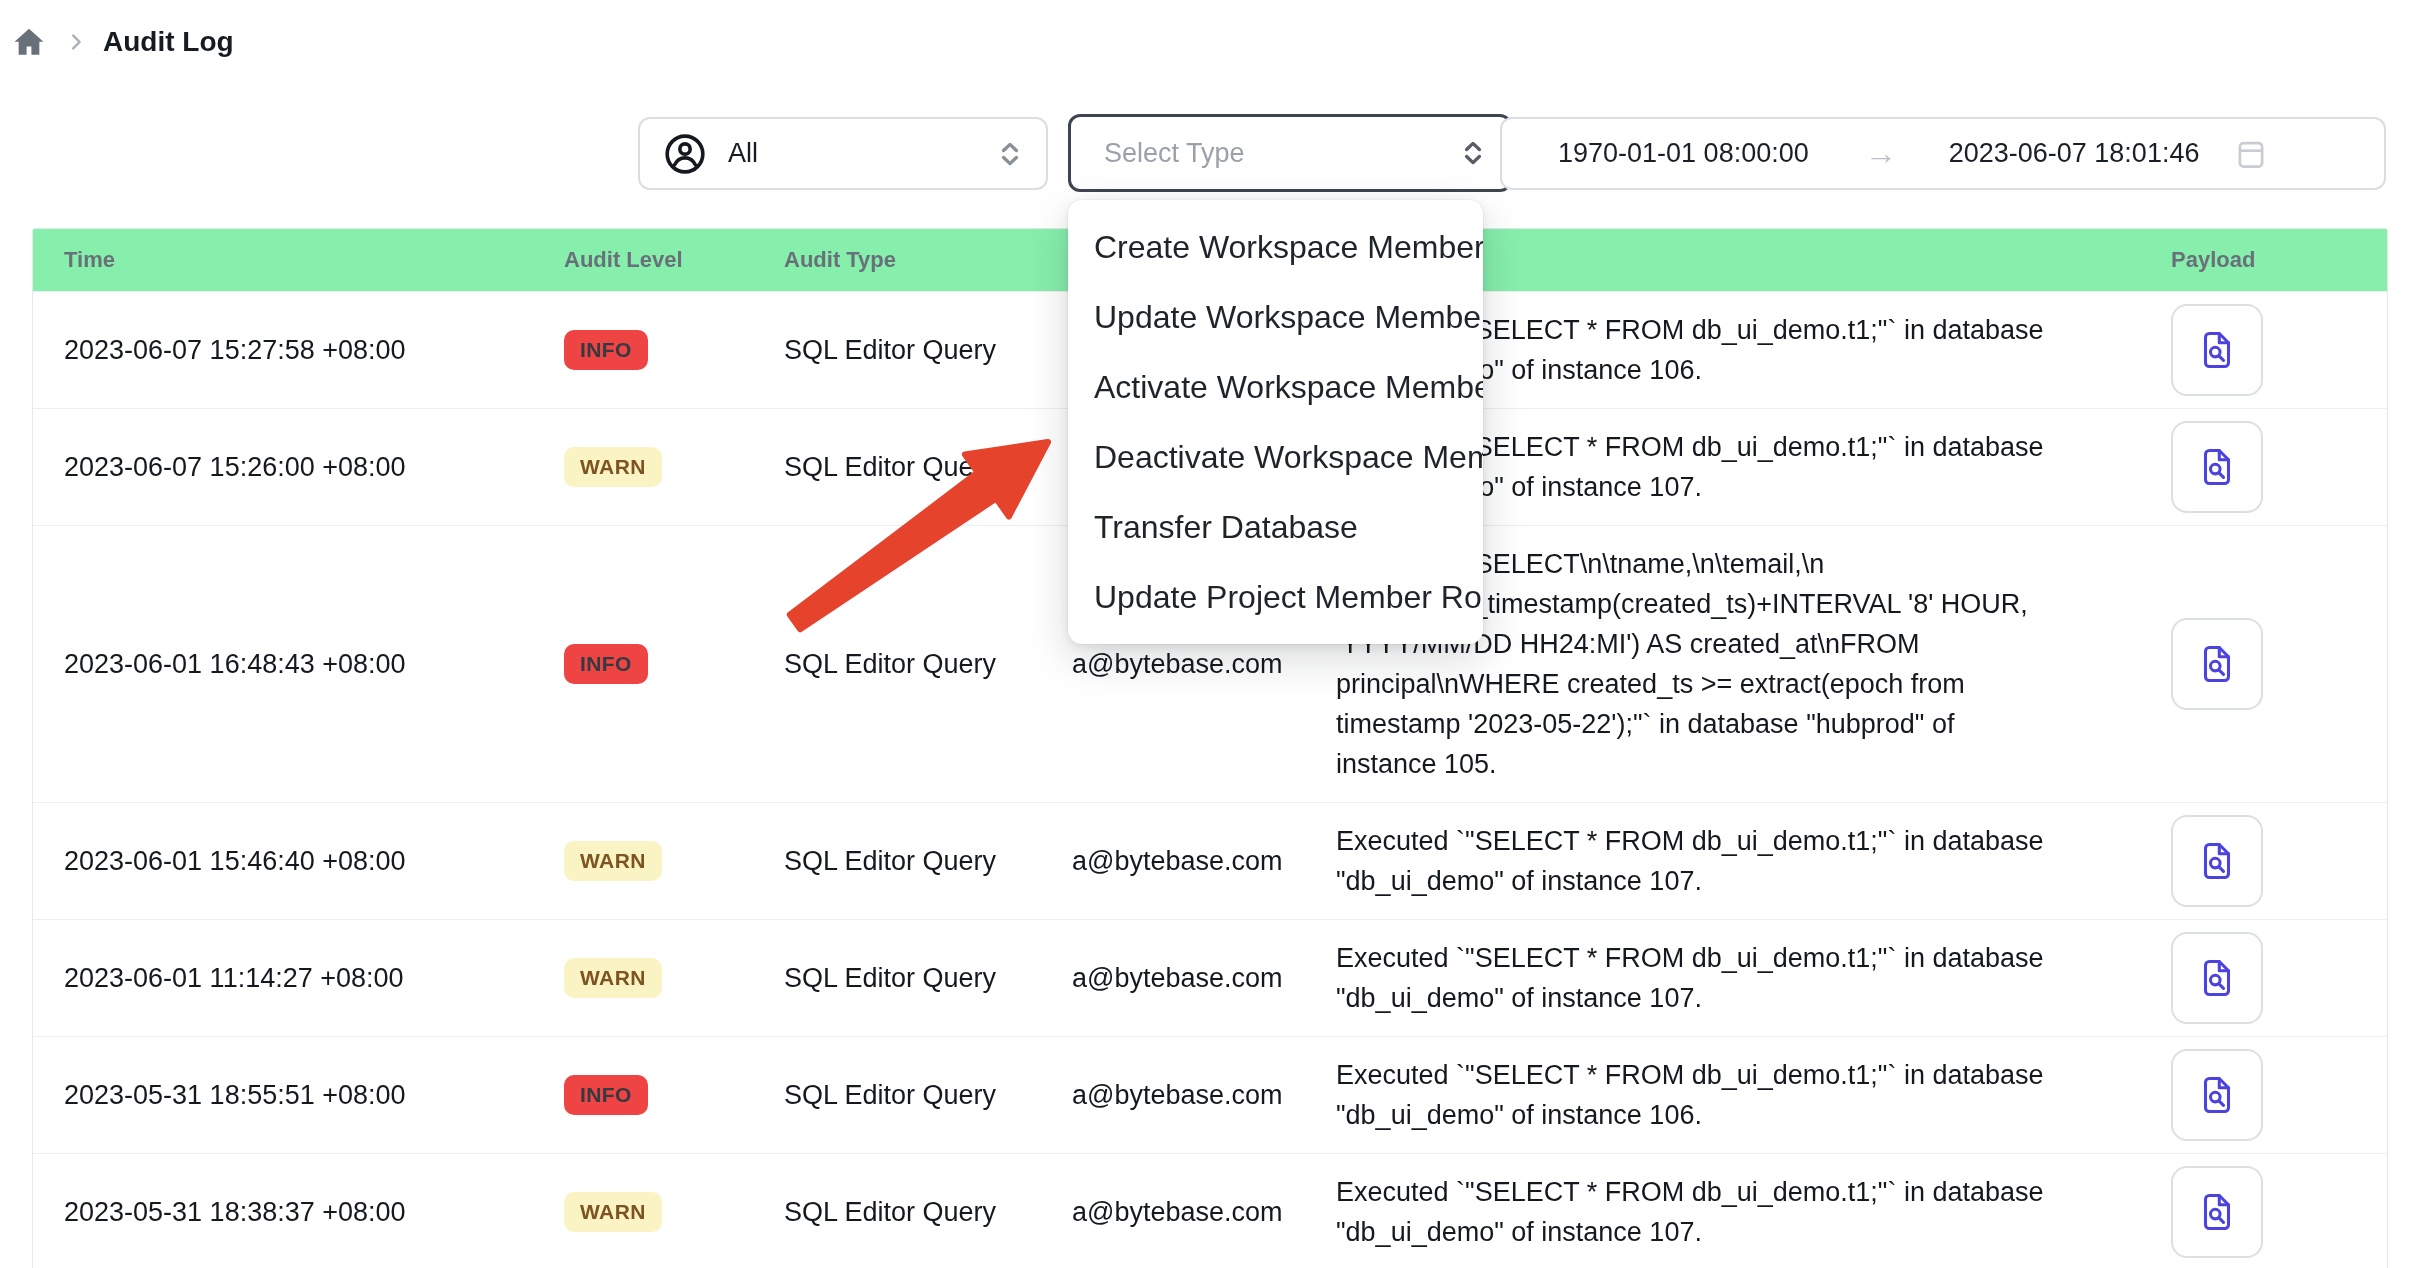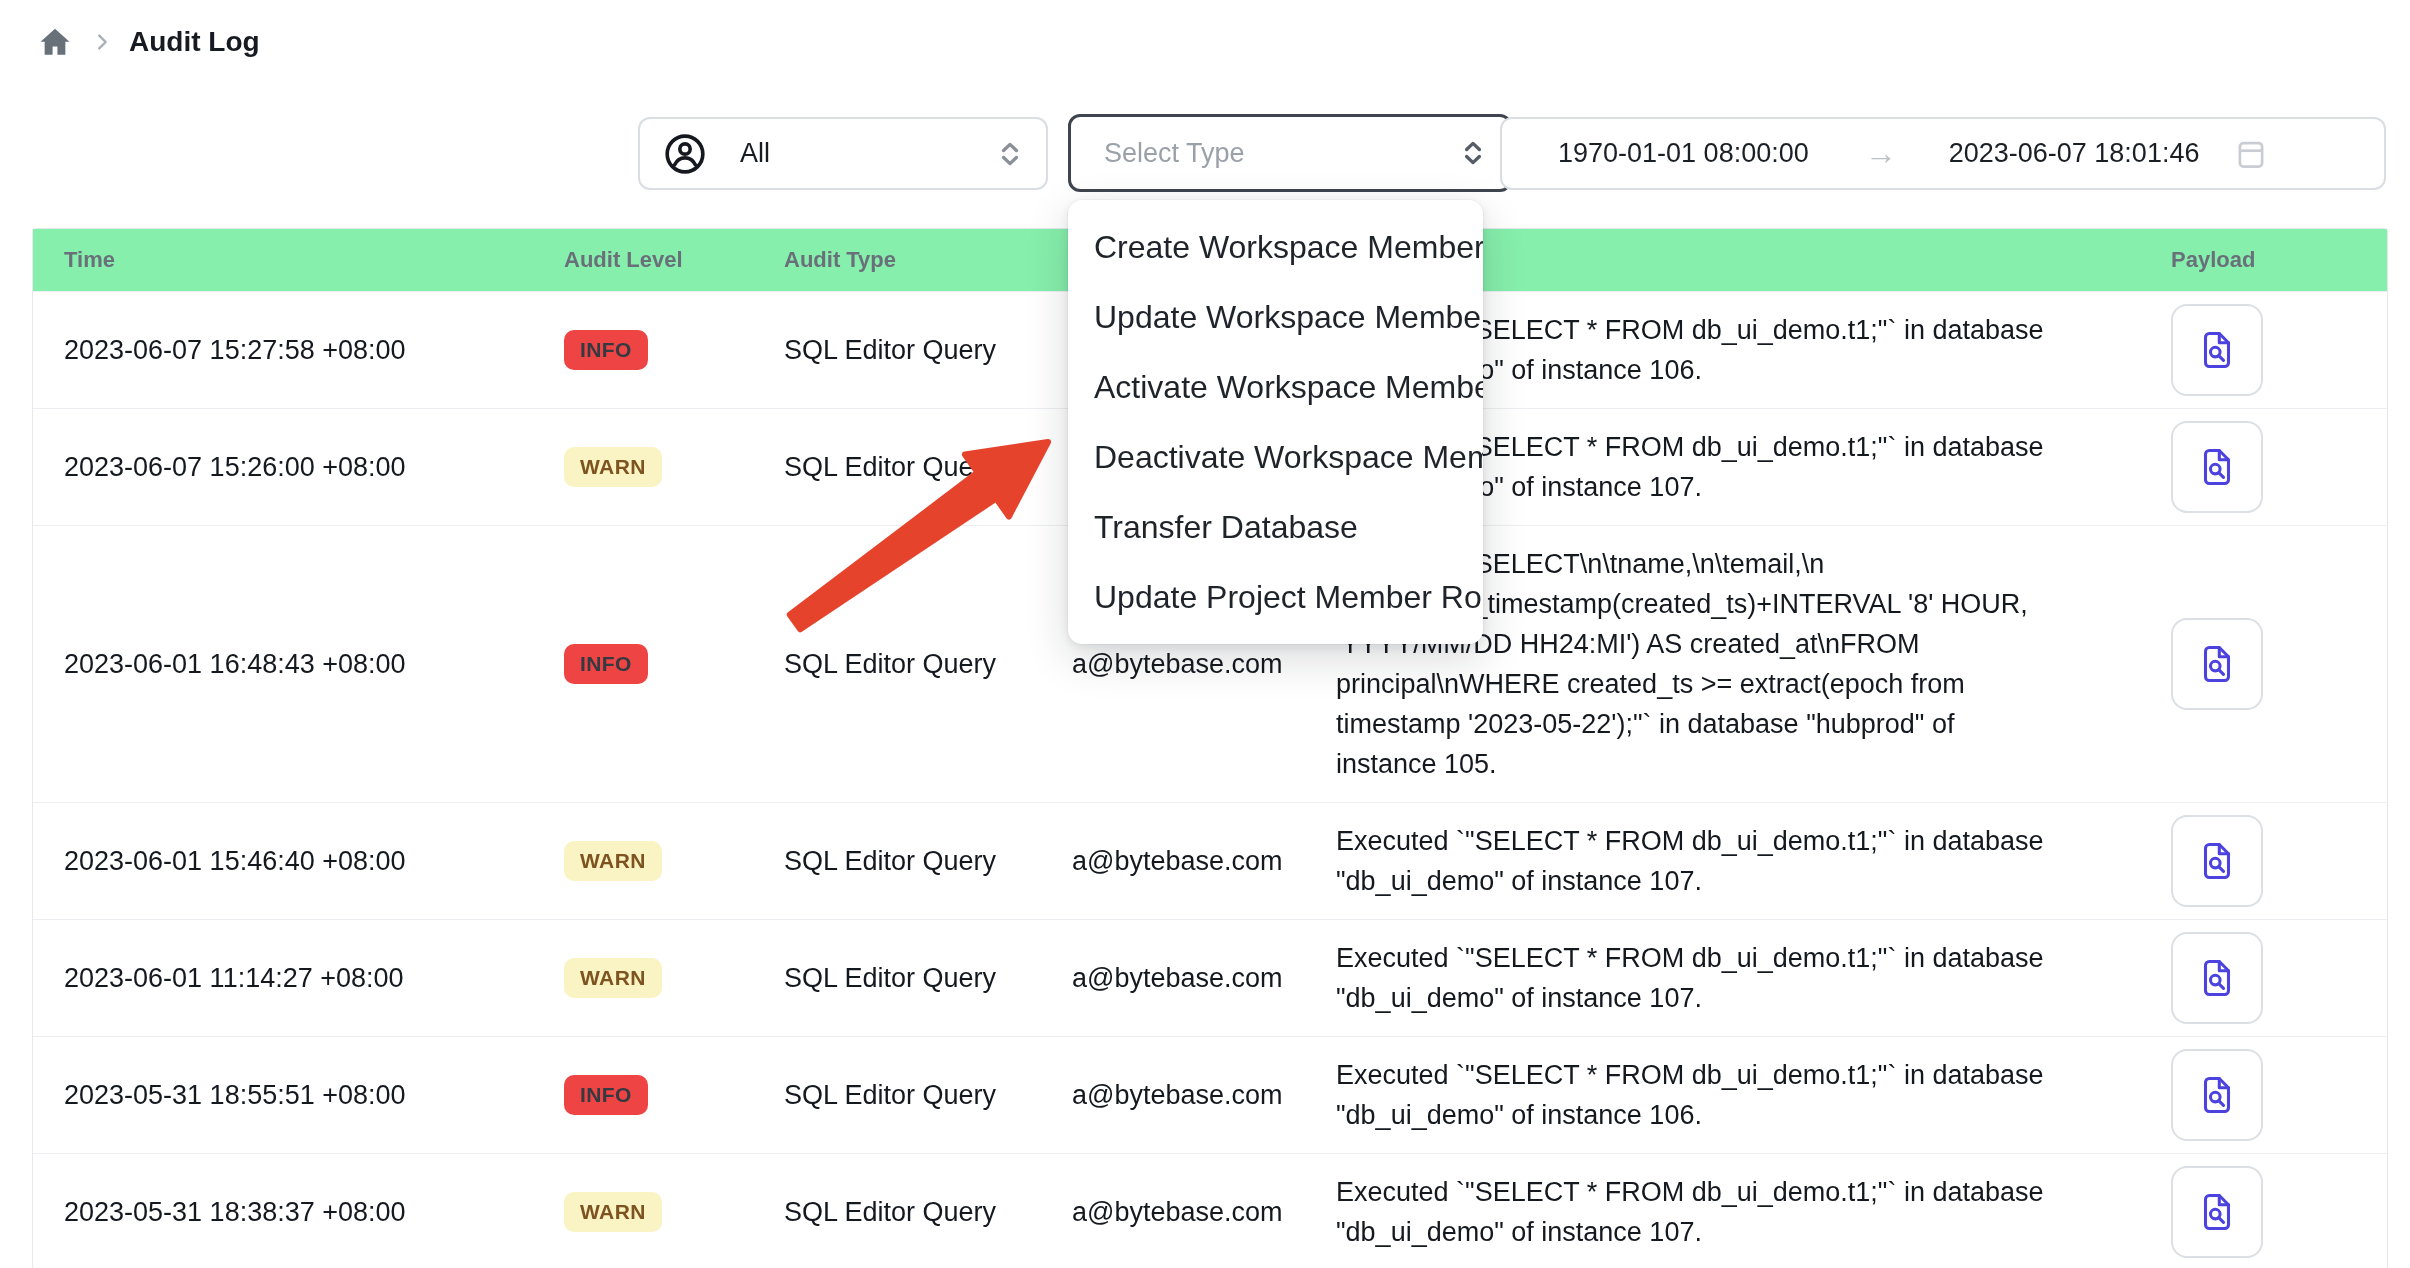--- a/index.html
+++ b/index.html
@@ -3,28 +3,28 @@
 <meta charset="utf-8">
 <style>
   html,body { margin:0; padding:0; }
   body {
     width:2410px; height:1268px; position:relative; overflow:hidden;
     background:#ffffff; font-family:"Liberation Sans", sans-serif;
     -webkit-font-smoothing:antialiased;
   }
 
   
-  .breadcrumb { position:absolute; left:37px; top:24px; display:flex; align-items:center; }
+  .breadcrumb { position:absolute; left:11px; top:24px; display:flex; align-items:center; }
   .crumb-home { width:36px; height:36px; display:flex; align-items:center; justify-content:center; cursor:pointer; }
   .crumb-chev { margin:0 16px 0 18px; display:flex; align-items:center; }
   .crumb-title { font-size:28px; font-weight:600; color:#161B22; }
 
   
   .select-box { position:absolute; box-sizing:border-box; background:#fff; display:flex; align-items:center; }
-  .sel-actor { left:638px; top:117px; width:410px; height:73px; border:2px solid #DADDE2; border-radius:12px;gap:12px; }
+  .sel-actor { left:638px; top:117px; width:410px; height:73px; border:2px solid #DADDE2; border-radius:12px; }
   .sel-actor .icon-wrap { margin-left:22px; display:flex; }
   .sel-actor .sel-label { margin-left:20px; font-size:27px; color:#171C23; }
   .sel-chevrons { margin-left:auto; margin-right:20px; display:flex; }
 
   .sel-type { left:1068px; top:114px; width:444px; height:78px; border:3px solid #3F4550; border-radius:12px; }
   .sel-type .sel-placeholder { margin-left:33px; font-size:27px; color:#9BA1A9; }
 
   .date-range { left:1500px; top:117px; width:886px; height:73px; border:2px solid #DADDE2; border-radius:12px; cursor:pointer; }
   .date-range .d-start { margin-left:56px; font-size:27px; color:#1A1F26; }
   .date-range .d-arrow { margin:0 52px 0 56px; font-size:32px; color:#BCC1C7; }

